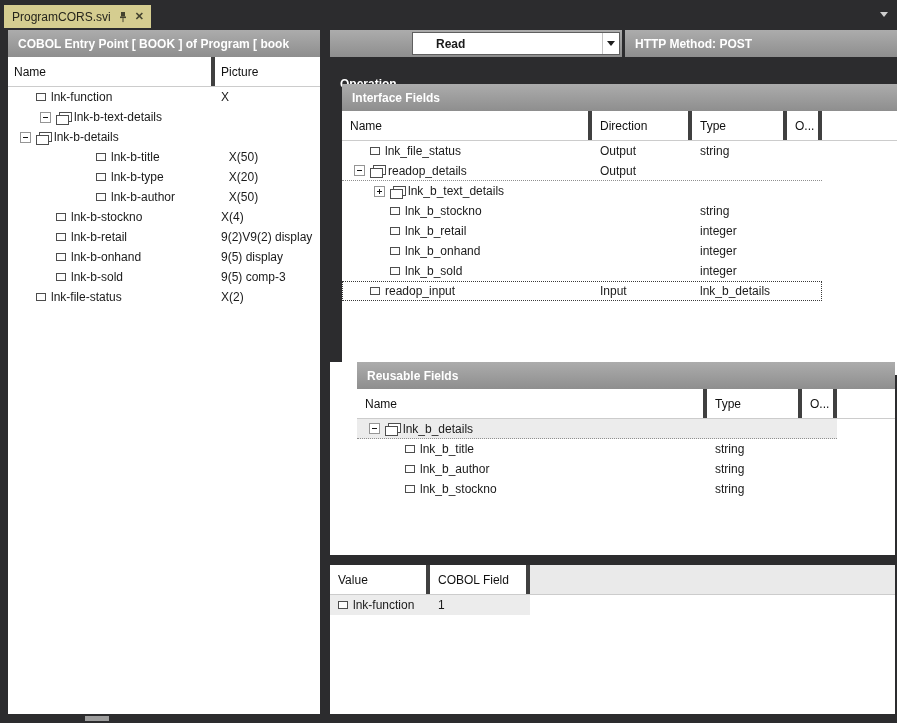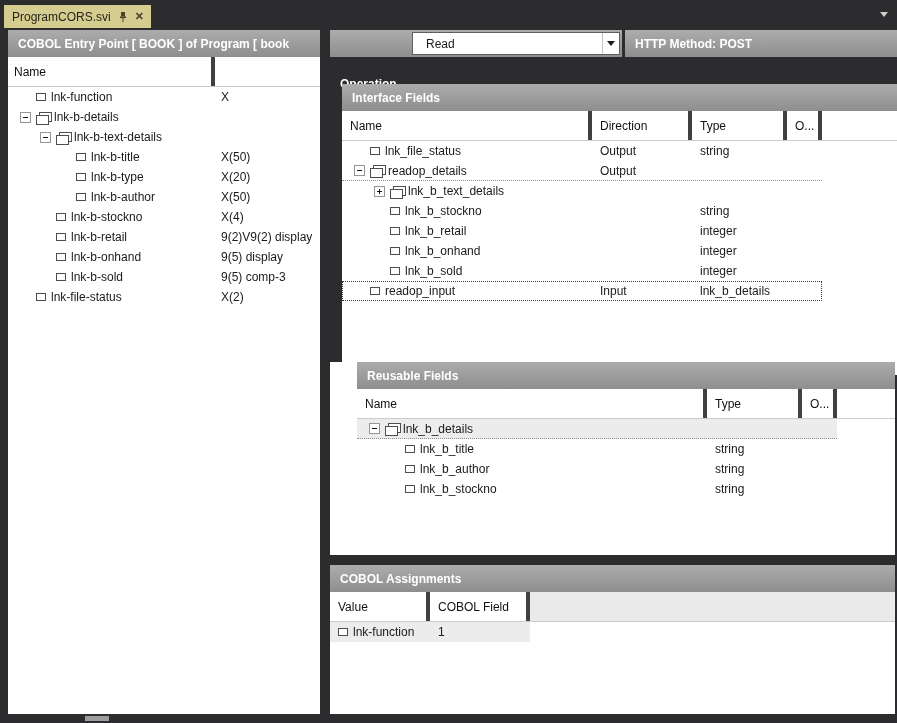--- a/index.html
+++ b/index.html
@@ -47,21 +47,21 @@
   .op-bar {
     position:absolute; left:330px; top:30px; width:292px; height:27px;
     background:linear-gradient(180deg,#acacac,#8e8e8e);
   }
   .op-label { color:#fff; font-weight:bold; position:absolute; left:10px; top:7px;margin-top:40px; }
   .dropdown {
     position:absolute; left:82px; top:2px; width:208px; height:23px;
     background:#fff; border:1px solid #5f5f5f;
     display:flex; align-items:center;
   }
-  .dropdown .val { font-weight:normal; padding-left:13px; flex:1; }
+  .dropdown .val { font-weight:bold; padding-left:23px; flex:1; }
   .dd-btn {
     width:17px; height:100%; border-left:1px solid #c4c4c4;
     display:flex; align-items:center; justify-content:center;
   }
   .dd-caret {
     width:0; height:0;
     border-left:4px solid transparent; border-right:4px solid transparent;
     border-top:5px solid #1d1d1d;
   }
   .http-bar { position:absolute; left:625px; top:30px; width:274px; }
@@ -95,21 +95,21 @@
   .w480 { width:480px;text-align:center; }
   .w200 { width:200px; }
   .sel  { outline:1px dotted #3a3a3a; outline-offset:-1px; }
   .dotb { border-bottom:1px dotted #8f8f8f; }
   .hl   { background:#ececec; }
 
   .cell { display:flex; align-items:center; height:100%; overflow:hidden; white-space:nowrap; }
   .cell.pad { padding-left:8px; }
   .ind0 { padding-left:12px; }
   .ind1 { padding-left:32px; }
-  .ind2 { padding-left:52px; }
+  .ind2 { padding-left:52px;margin-left:20px; }
 
   
   .exp {
     width:11px; height:11px; border:1px solid #959595; background:#fff;
     position:relative; flex:none; margin-right:5px;
   }
   .exp::before { content:""; position:absolute; left:2px; top:4px; width:5px; height:1px; background:#151515; }
   .exp.plus::after { content:""; position:absolute; left:4px; top:2px; width:1px; height:5px; background:#151515; }
   .sp { width:16px; flex:none; }
   .icon-field { width:10px; height:8px; border:1px solid #4d4d4d; background:#fdfdfd; flex:none; margin-right:5px; }
@@ -138,43 +138,44 @@
     </span>
     <span class="close">✕</span>
   </div>
   <span class="win-caret"></span>
 </div>
 
 <div class="left-panel">
   <div class="hdr">COBOL Entry Point [ BOOK ] of Program [ book</div>
   <div class="ghead">
     <div class="gc lp-name">Name</div>
+    <div class="gc lp-pic">Picture</div>
   </div>
 
   <div class="trow">
     <div class="cell lp-name ind0">
         <span class="sp"></span>
         <span class="icon-field"></span>
         <span>lnk-function</span>
       </div>
     <div class="cell lp-pic">X</div>
+  </div>
+  <div class="trow">
+    <div class="cell lp-name ind1">
+        <span class="exp"></span>
+        <span class="icon-group"></span>
+        <span>lnk-b-text-details</span>
+      </div>
+    <div class="cell lp-pic"></div>
   </div>
   <div class="trow">
     <div class="cell lp-name ind0">
         <span class="exp"></span>
         <span class="icon-group"></span>
         <span>lnk-b-details</span>
-      </div>
-    <div class="cell lp-pic"></div>
-  </div>
-  <div class="trow">
-    <div class="cell lp-name ind1">
-        <span class="exp"></span>
-        <span class="icon-group"></span>
-        <span>lnk-b-text-details</span>
       </div>
     <div class="cell lp-pic"></div>
   </div>
   <div class="trow">
     <div class="cell lp-name ind2">
         <span class="sp"></span>
         <span class="icon-field"></span>
         <span>lnk-b-title</span>
       </div>
     <div class="cell lp-pic">X(50)</div>
@@ -405,21 +406,20 @@
           <span class="icon-field"></span>
           <span>lnk_b_stockno</span>
         </div>
       <div class="cell ru-type pad">string</div>
       <div class="cell ru-o"></div>
     </div>
   </div>
 </div>
 
 <div class="sec" id="sec-assign">
-  <div class="hdr">COBOL Assignments</div>
   <div class="ghead">
     <div class="gc as-val">Value</div>
     <div class="gc as-fld">COBOL Field</div>
     <div class="gc gray-fill" style="flex:1"></div>
   </div>
 
   <div class="trow">
     <div class="rin w200 hl">
       <div class="cell as-fld" style="padding-left:8px">
           <span class="icon-field"></span>

